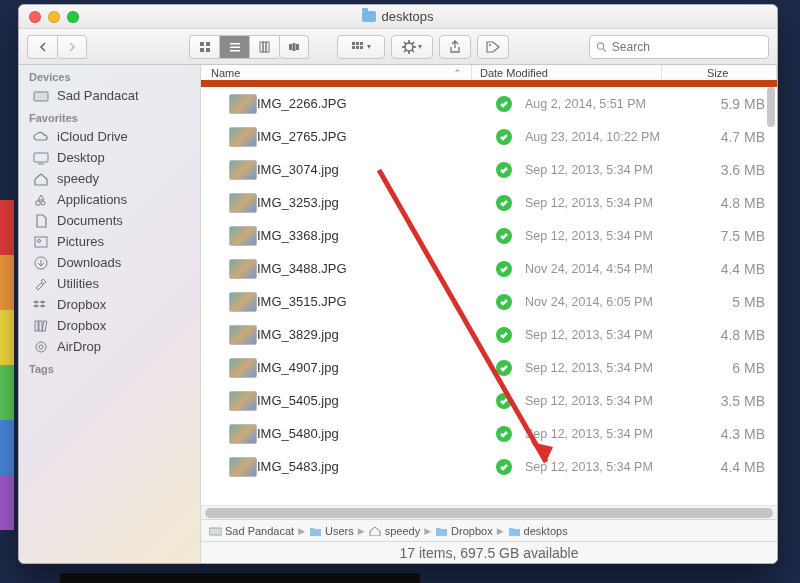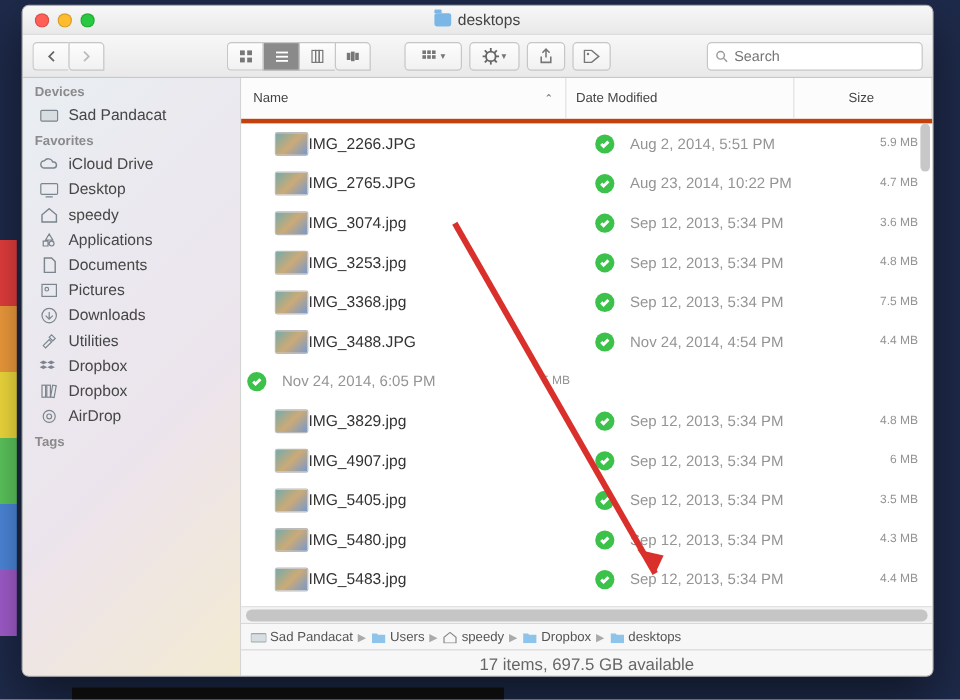--- a/index.html
+++ b/index.html
@@ -37,32 +37,32 @@
     .spacer{flex:1;}
     .search{width:180px;height:24px;border:1px solid #c6c6c6;border-radius:4px;background:#fff;display:flex;align-items:center;padding:0 6px;gap:5px;}
     .search input{border:none;outline:none;font-size:12px;width:100%;color:#666;background:transparent;}
     .body{flex:1;display:flex;min-height:0;}
     .sidebar{width:182px;background:linear-gradient(135deg,#e9eef2 0%,#ece4ec 60%,#f3ead2 100%);border-right:1px solid #d4d4d4;overflow:auto;font-size:13px;}
     .sb-head{color:#8a8a8a;font-size:11px;font-weight:600;padding:6px 10px 2px;}
     .sb-item{display:flex;align-items:center;gap:8px;padding:3px 10px 3px 14px;color:#464646;cursor:default;}
     .sb-item .ico{width:16px;height:14px;color:#6f7b84;display:flex;align-items:center;justify-content:center;}
     .sb-item .ico svg{width:16px;height:14px;}
     .main{flex:1;display:flex;flex-direction:column;min-width:0;}
-    .cols{display:flex;align-items:center;height:38px;border-bottom:4px solid #c2410c;font-size:11px;color:#444;background:#fcfcfc;}
+    .cols{display:flex;align-items:center;height:22px;border-bottom:7px solid #c2410c;font-size:11px;color:#444;background:#fcfcfc;}
     .cols .c-name{flex:1;padding-left:10px;display:flex;align-items:center;justify-content:space-between;}
     .cols .c-date{width:190px;padding-left:8px;}
     .cols .c-size{width:70px;text-align:right;padding-right:10px;margin-left:45px;}
     .cols > div{border-right:1px solid #e0e0e0;height:100%;display:flex;align-items:center;}
     .sort-ind{font-size:9px;color:#777;margin-right:10px;}
     .filelist{flex:1;overflow:auto;position:relative;background:#fff;}
     .row{display:flex;align-items:center;height:33px;font-size:13px;color:#333;}
     .row .cell-name{flex:1;display:flex;align-items:center;gap:0;padding-left:28px;}
     .row .cell-check{width:26px;display:flex;justify-content:center;}
     .row .cell-date{width:190px;color:#949494;font-size:12.5px;padding-left:8px;}
-    .row .cell-size{width:70px;text-align:right;color:#949494;font-size:10px;padding-right:12px;}
+    .row .cell-size{width:70px;text-align:right;color:#949494;font-size:14px;padding-right:12px;}
     .thumb{width:28px;height:20px;border:1px solid #bbb;border-radius:2px;background:linear-gradient(135deg,#7aa,#ca7,#79c);}
     .check-badge{width:16px;height:16px;border-radius:50%;background:#3cc24a;display:flex;align-items:center;justify-content:center;}
     .check-badge svg{width:10px;height:10px;stroke:#fff;stroke-width:2.5;fill:none;}
     .hscroll{height:14px;background:#f3f3f3;border-top:1px solid #e2e2e2;position:relative;}
     .hscroll .knob{position:absolute;left:4px;right:4px;top:2px;height:10px;background:#c5c5c5;border-radius:5px;}
     .arrow-ann{position:absolute;pointer-events:none;}
     .pathbar{height:22px;border-top:1px solid #d8d8d8;background:#f7f7f7;display:flex;align-items:center;gap:4px;padding:0 8px;font-size:11px;color:#555;}
     .pathbar .sep{color:#aaa;font-size:9px;}
     .pathbar .pi{display:flex;align-items:center;gap:3px;}
     .pathbar .pi .mico{width:13px;height:10px;}
@@ -402,20 +402,24 @@
               <span class="check-badge">
                 <svg viewBox="0 0 10 10">
                   <path d="M2 5l2 2 4-4"></path>
                 </svg>
               </span>
             </div>
             <div class="cell-date">Nov 24, 2014, 4:54 PM</div>
             <div class="cell-size">4.4 MB</div>
           </div>
           <div class="row">
+            <div class="cell-name">
+              <span class="thumb"></span>
+              <span>IMG_3515.JPG</span>
+            </div>
             <div class="cell-check">
               <span class="check-badge">
                 <svg viewBox="0 0 10 10">
                   <path d="M2 5l2 2 4-4"></path>
                 </svg>
               </span>
             </div>
             <div class="cell-date">Nov 24, 2014, 6:05 PM</div>
             <div class="cell-size">5 MB</div>
           </div>

